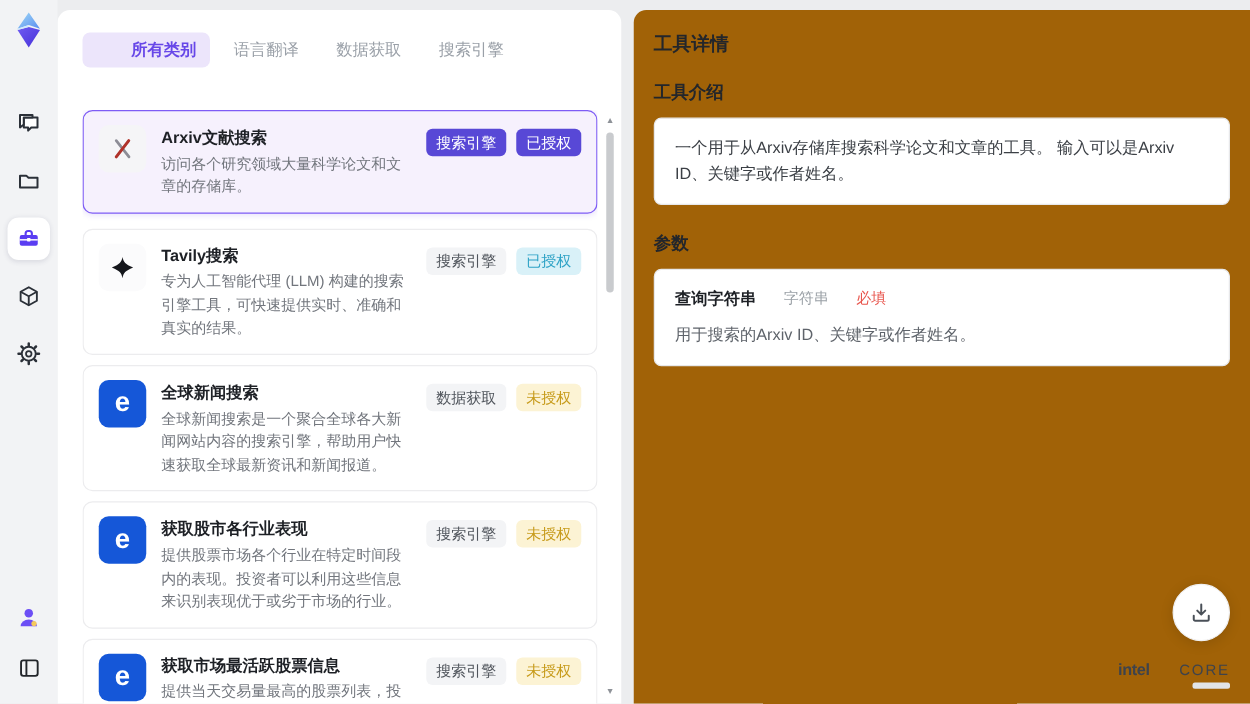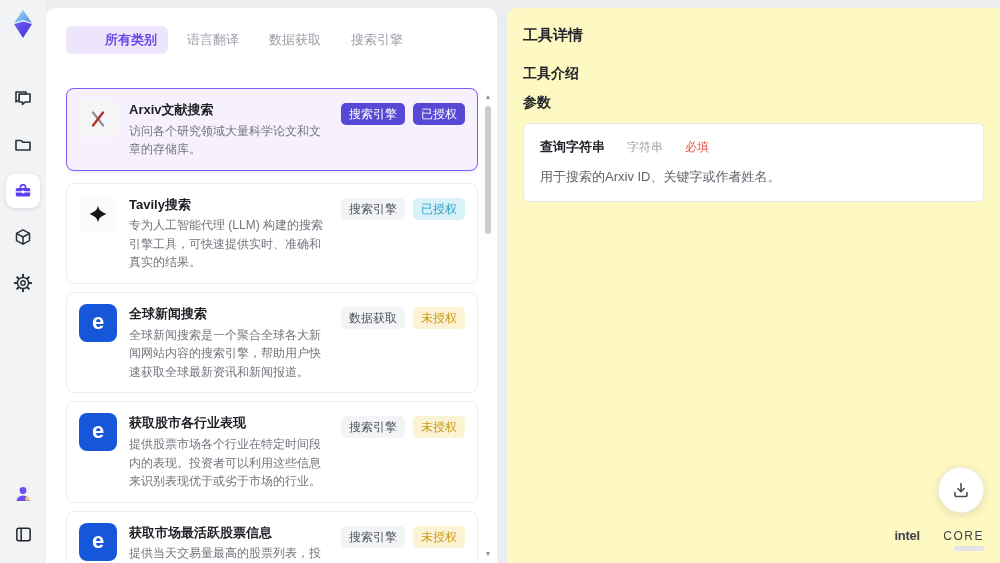--- a/index.html
+++ b/index.html
@@ -9,21 +9,21 @@
   
   .rail { position:absolute; left:0; top:0; bottom:0; width:46px; background:#f2f3f5; z-index:5; }
   .rail-logo { position:absolute; top:8px; left:7px; width:32px; height:32px; }
   .rail-nav { position:absolute; top:82px; left:0; width:46px; display:flex; flex-direction:column; align-items:center; gap:12px; }
   .rail-btn { width:34px; height:34px; display:flex; align-items:center; justify-content:center; border-radius:9px; cursor:pointer; }
   .rail-btn.active { background:#fff; box-shadow:0 1px 4px rgba(40,40,80,.12); }
   .rail-bottom { position:absolute; bottom:12px; left:0; width:46px; display:flex; flex-direction:column; align-items:center; gap:6px; }
 
   
   .left-card { position:absolute; left:46px; top:8px; width:451px; bottom:0; background:#fff; border-radius:10px 10px 0 0; padding:18px 20px 0 20px; }
-  .right-card { position:absolute; left:507px; top:8px; right:0; bottom:0; background:#fef9c3; border-radius:10px 0 0 0; padding:18px 16px; }
+  .right-card { position:absolute; left:507px; top:8px; right:0; bottom:0; background:#a16207; border-radius:10px 0 0 0; padding:18px 16px; }
 
   .page-title { font-size:17px; font-weight:700; margin-bottom:16px; }
 
   
   .tabs { display:flex; gap:8px; margin-bottom:13px; }
   .tab { font-size:13px; color:#9aa0a8; padding:5px 11px; border-radius:6px; cursor:pointer; white-space:nowrap; }
   .tab.selected { background:#ece5fb; color:#6747e8; font-weight:700;padding-left:39px; }
 
   
   .tool-list { position:absolute; top:80px; left:20px; right:19px; bottom:0; overflow:hidden; }
@@ -243,20 +243,21 @@
     <div class="sb-arrow up">▲</div>
     <div class="sb-thumb"></div>
     <div class="sb-arrow down">▼</div>
   </div>
 </div>
 
 <div class="right-card">
   <div class="detail-title">工具详情</div>
 
   <div class="section-label">工具介绍</div>
+  <div class="detail-box">一个用于从Arxiv存储库搜索科学论文和文章的工具。 输入可以是Arxiv ID、关键字或作者姓名。</div>
 
   <div class="section-label">参数</div>
   <div class="detail-box">
     <div class="param-head">
       <span class="param-name">查询字符串</span>
       <span class="param-type">字符串</span>
       <span class="param-required">必填</span>
     </div>
     <div class="param-desc">用于搜索的Arxiv ID、关键字或作者姓名。</div>
   </div>

